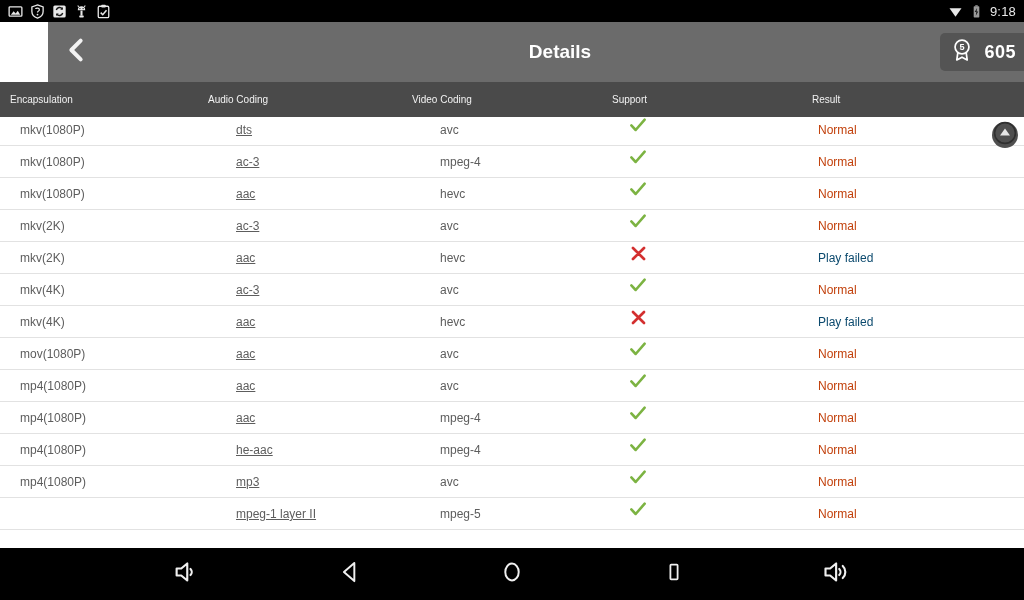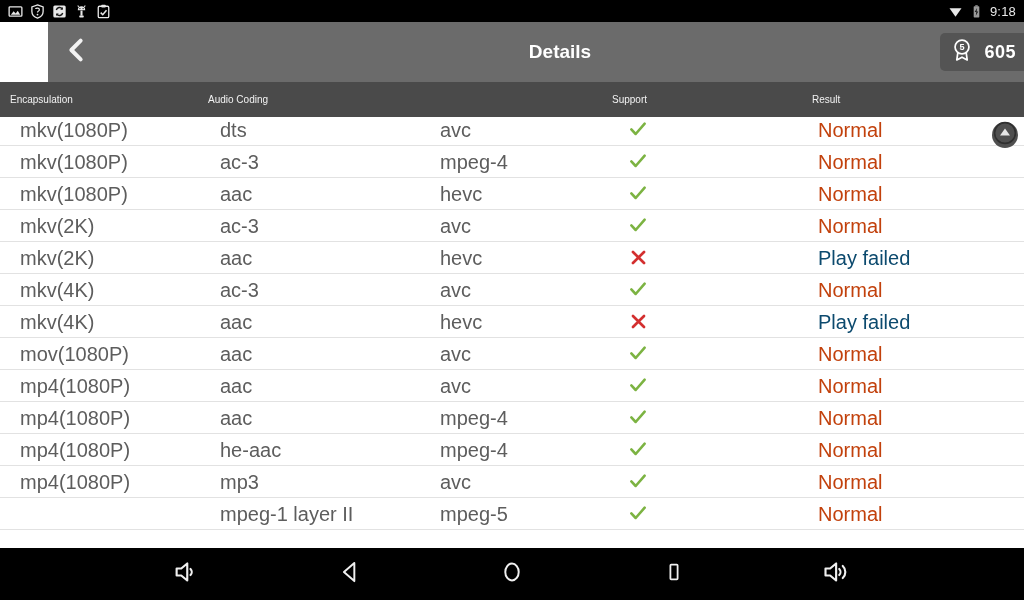--- a/index.html
+++ b/index.html
@@ -47,25 +47,25 @@
   .thead .cell{ position:absolute; top:0; height:35px; line-height:35px;
     color:#f2f2f2; font-size:10px; }
 
   
   .tbody{
     position:absolute; top:82px; left:0; width:1024px; height:468px;
     background:#fff; overflow:hidden;
   }
   .row{
     position:relative; height:32px; border-bottom:1px solid #e2e2e2;
-    color:#5d5d5d; font-size:20px;
+    color:#5d5d5d; font-size:12px;
   }
   .row .c{ position:absolute; top:0; height:32px; line-height:32px; white-space:nowrap; }
   .c-enc{ left:20px; }
-  .c-aud{ left:220px; }
+  .c-aud{ left:236px;text-decoration:underline; }
   .c-vid{ left:420px;margin-left:20px; }
   .c-sup{ left:618px; width:40px; text-align:center; }
   .c-res{ left:818px; }
   .res-ok{ color:#c2410c; }
   .res-fail{ color:#0c4a6e; }
   .mark{ display:inline-block; vertical-align:middle; }
 
   
   .fab-top{
     position:absolute; right:6px; top:122px; width:26px; height:26px;
@@ -306,20 +306,21 @@
                 <path d="M4 12.4 L9.2 18 L20 5.6" fill="none" stroke="#7cb342" stroke-width="3.1" stroke-linecap="round" stroke-linejoin="round"></path>
               </svg></span></span>
           <span class="c c-res res-ok">Normal</span>
         </div>
       </div>
   </div>
 
   <div class="thead">
     <span class="cell c-enc" style="left:10px">Encapsulation</span>
     <span class="cell" style="left:208px">Audio Coding</span>
+    <span class="cell" style="left:412px">Video Coding</span>
     <span class="cell" style="left:612px">Support</span>
     <span class="cell" style="left:812px">Result</span>
   </div>
 
   <div class="fab-top">
     <span>
       <svg viewBox="0 0 24 24" width="24" height="24">
         <circle cx="12" cy="12" r="10.4" fill="#4f4f4f" stroke="#2f2f2f" stroke-width="1.6"></circle>
         <path d="M12 7.4 L17 14.4 L7 14.4 Z" fill="#e6e6e6"></path>
       </svg>

